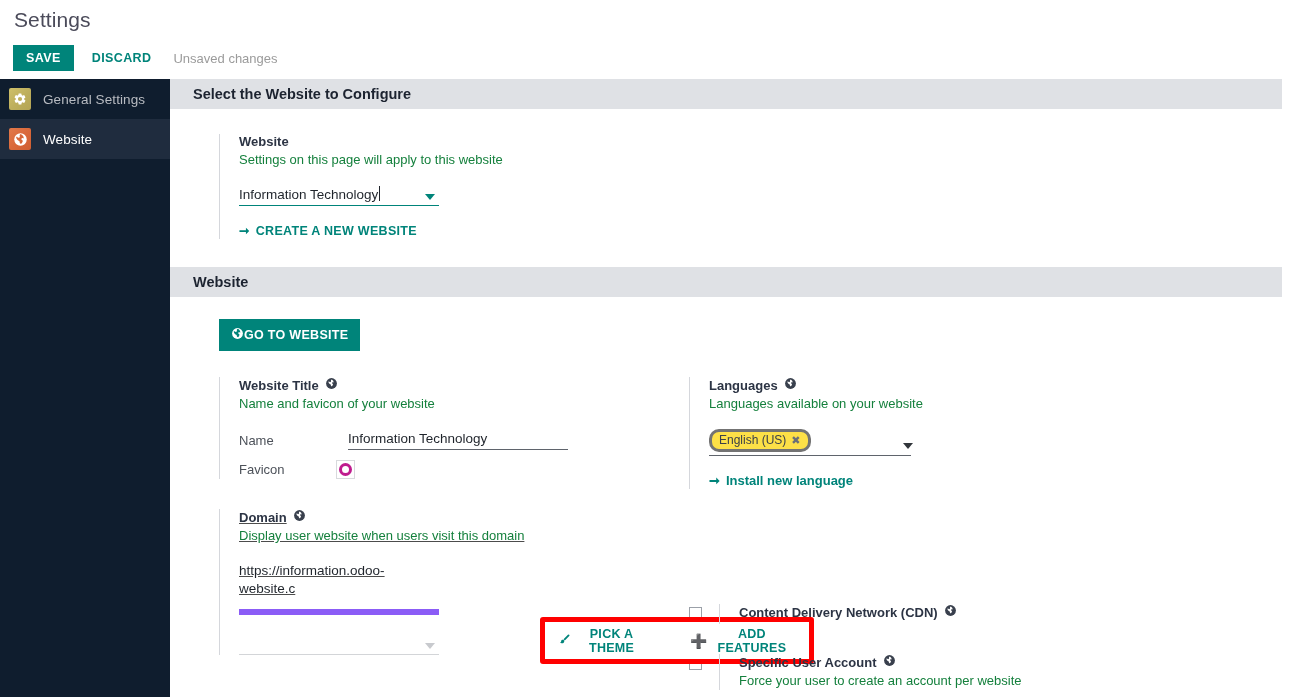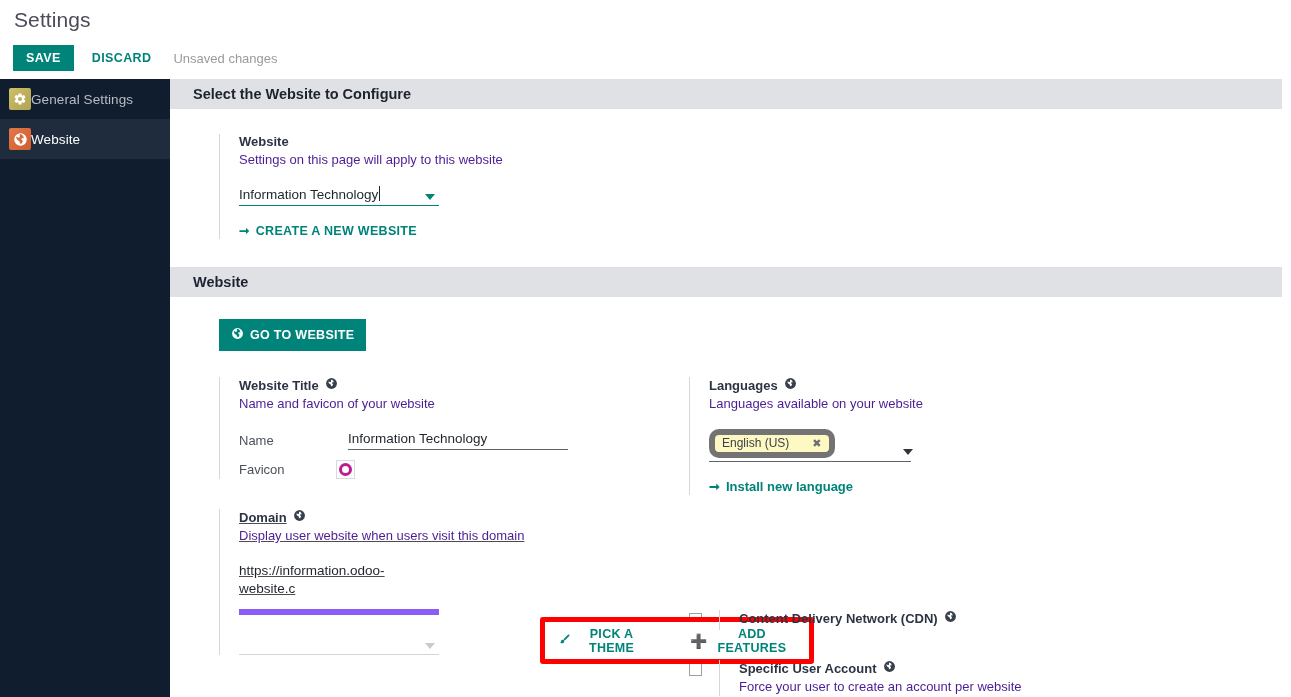--- a/index.html
+++ b/index.html
@@ -53,21 +53,21 @@
   .side-item.active { background: #1f2c3e; }
   .side-icon {
     width: 22px; height: 22px; border-radius: 2px;
     display: flex; align-items: center; justify-content: center;
     flex: 0 0 auto; position: relative; overflow: hidden;
   }
   .side-icon.gear { background: linear-gradient(135deg,#cfc06a 0%, #bdae5c 55%, #b4a455 100%); }
   .side-icon.globe { background: linear-gradient(135deg,#e2794a 0%, #d9683a 55%, #cf5f32 100%); }
   .side-icon svg { display: block; }
   .side-label {
-    font-size: 13.5px; color: #b9bcc2; letter-spacing: .1px;
+    margin-left: 12px; font-size: 13.5px; color: #b9bcc2; letter-spacing: .1px;
   }
   .side-item.active .side-label { color: #ffffff; }
 
   
   .content {
     position: absolute; left: 170px; top: 79px;
     width: 1112px; height: 618px; background: #ffffff; overflow: hidden;
   }
   .section-head {
     background: #dfe1e5; color: #1c2330;
@@ -77,42 +77,42 @@
   .section-body { padding: 0 0 0 0; }
 
   .setting-block {
     position: relative; padding-left: 19px;
     border-left: 1px solid #d5d7dc;
   }
   .block-title {
     font-size: 13px; font-weight: 700; color: #2c3444;
     display: flex; align-items: center; gap: 6px;
   }
-  .block-desc { font-size: 13px; color: #4c1d95; margin-top: 2px; line-height: 18px; }
+  .block-desc { font-size: 13px; color: #15803d; margin-top: 2px; line-height: 18px; }
 
   .globe-badge { display: inline-block; vertical-align: -2px; }
   .caret {
     display: inline-block; width: 0; height: 0;
     border-left: 5px solid transparent; border-right: 5px solid transparent;
     border-top: 6px solid #00847a;
   }
   .caret.gray { border-top-color: #c8cace; }
   .caret.dark { border-top-color: #31353b; }
 
   .link-action {
     color: #00847a; font-size: 12.5px; font-weight: 700; letter-spacing: .3px;
     display: inline-flex; align-items: center; gap: 6px; cursor: pointer;
   }
   .link-action.normal { font-weight: 700; letter-spacing: 0; font-size: 13px; }
 
   
   .btn-primary {
     background: #00847a; color: #fff; border: none;
     font-size: 12.5px; font-weight: 700; letter-spacing: .3px;
-    padding: 8px 12px; display: inline-flex; align-items: center; gap: 6px;
+    padding: 8px 12px; display: inline-flex; align-items: center; 
     cursor: pointer; line-height: 14px;
   }
   .btn-link {
     background: transparent; color: #00847a; border: none;
     font-size: 12.5px; font-weight: 700; letter-spacing: .3px;
     padding: 8px 10px; display: inline-flex; align-items: center; 
     cursor: pointer; line-height: 14px;
   }
 
   
@@ -127,24 +127,24 @@
   .favicon-box {
     width: 19px; height: 19px; border: 1px solid #d8dadd; background: #fff;
     display: flex; align-items: center; justify-content: center;
   }
   .favicon-ring {
     width: 13px; height: 13px; border-radius: 50%;
     border: 3.5px solid #bf1b8e; box-sizing: border-box;
   }
 
   .tag {
-    display: inline-flex; align-items: center; gap: 23px;
-    border: 6px solid #737373; border-radius: 10px;
+    display: inline-flex; align-items: center; gap: 5px;
+    border: 3px solid #737373; border-radius: 10px;
     padding: 1px 7px 2px 7px; font-size: 12px; color: #3b4049;
-    background: #fef9c3;
+    background: #fde047;
   }
   .tag-x { color: #6a6f78; font-size: 11px; cursor: pointer; }
 
   .checkbox {
     width: 13px; height: 13px; border: 1px solid #9ba0a8; background: #fff;
     display: inline-block; cursor: pointer;
   }
 
   .two-col { display: flex; }
   .col-left { width: 470px; flex: 0 0 auto; }

